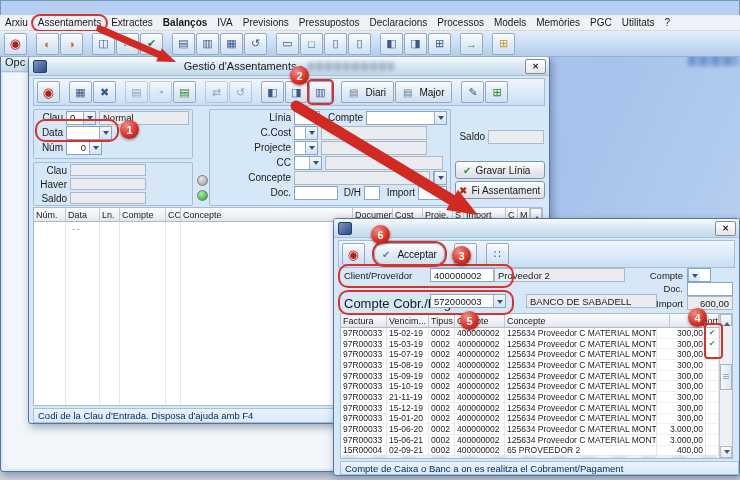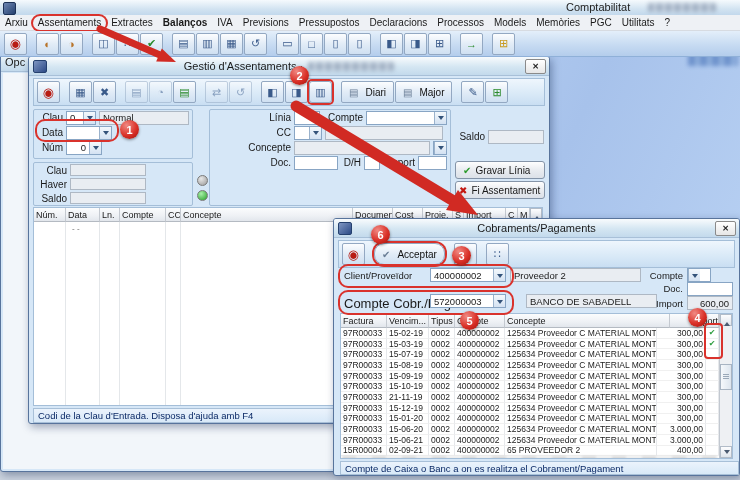--- a/index.html
+++ b/index.html
@@ -125,25 +125,20 @@
   .oval{position:absolute;border:2px solid #d9322c;border-radius:10px;z-index:55;pointer-events:none}
   .orect{position:absolute;border:2px solid #d9322c;border-radius:4px;z-index:55;pointer-events:none}
   .arrows{position:absolute;left:0;top:0;z-index:40;pointer-events:none}
   .hl-oval{box-shadow:0 0 0 2px #d9322c;border-radius:10px}
 </style>
 </head>
 <body>
 
 <div id="root">
 
-  <div class="titlebar">
-    <div class="appicon"></div>
-    <span class="apptitle">Comptabilitat</span>
-    <span class="blurbox" style="position:absolute;left:648px;top:3px;width:68px;height:9px"></span>
-  </div>
 
   <div class="menubar">
     <span class="mi"><b style="font-weight:normal">Arxiu</b></span>
       <span class="mi hl"><b style="font-weight:normal">Assentaments</b></span>
       <span class="mi"><b style="font-weight:normal">Extractes</b></span>
       <span class="mi"><b style="font-weight:bold">Balanços</b></span>
       <span class="mi"><b style="font-weight:normal">IVA</b></span>
       <span class="mi"><b style="font-weight:normal">Previsions</b></span>
       <span class="mi"><b style="font-weight:normal">Pressupostos</b></span>
       <span class="mi"><b style="font-weight:normal">Declaracions</b></span>
@@ -343,20 +338,36 @@
       <div class="frow">
         <span class="lab r" style="width:78px">Línia</span>
         <div class="winput" style="width:26px"></div>
         <span class="lab r" style="width:40px">Compte</span>
         <div class="combo" style="flex:1">
             <span class="cv"></span>
             <span class="da"></span>
           </div>
       </div>
       <div class="frow">
+        <span class="lab r" style="width:78px">C.Cost</span>
+        <div class="combo" style="width:24px">
+            <span class="cv"></span>
+            <span class="da"></span>
+          </div>
+        <div class="gfield" style="width:106px"></div>
+      </div>
+      <div class="frow">
+        <span class="lab r" style="width:78px">Projecte</span>
+        <div class="combo" style="width:24px">
+            <span class="cv"></span>
+            <span class="da"></span>
+          </div>
+        <div class="gfield" style="width:106px"></div>
+      </div>
+      <div class="frow">
         <span class="lab r" style="width:78px">CC</span>
         <div class="combo" style="width:28px">
             <span class="cv"></span>
             <span class="da"></span>
           </div>
         <div class="gfield" style="width:118px"></div>
       </div>
       <div class="frow">
         <span class="lab r" style="width:78px">Concepte</span>
         <div class="gfield" style="flex:1"></div>
@@ -453,21 +464,20 @@
     </div>
 
     <div class="sbar" style="left:4px;top:351px;width:510px;height:13px">
       <span>Codi de la Clau d'Entrada. Disposa d'ajuda amb F4</span>
     </div>
   </div>
 
   <div class="win" style="left:333px;top:218px;width:405px;height:256px;z-index:4">
     <div class="wtitle">
       <div class="wicon"></div>
-      <span>Cobraments/Pagaments</span>
       <div class="xbtn">✕</div>
     </div>
 
     <div class="wtb">
       <span class="tbtn red">
           <i>◉</i>
           <b style="font-weight:normal"></b>
         </span>
         <span class="tbtn wide gap accept hl-oval">
           <i>✔</i>
@@ -482,21 +492,21 @@
           <b style="font-weight:normal"></b>
         </span>
     </div>
 
     <div style="position:absolute;left:0;top:48px;right:0;height:46px">
       <span class="lab" style="position:absolute;left:10px;top:3px;font-size:9.5px">Client/Proveïdor</span>
       <div class="combo" style="position:absolute;left:96px;top:1px;width:76px">
         <span class="cv">400000002</span>
           <span class="da"></span>
       </div>
-      <div class="gfield" style="position:absolute;left:176px;top:1px;width:131px">Proveedor 2</div>
+      <div class="gfield" style="position:absolute;left:160px;top:1px;width:131px">Proveedor 2</div>
       <span class="lab r" style="position:absolute;left:313px;top:3px;width:36px;font-size:9.5px">Compte</span>
       <div class="combo" style="position:absolute;left:353px;top:1px;width:24px">
           <span class="da"></span>
         </div>
       <span class="lab r" style="position:absolute;left:321px;top:16px;width:28px;font-size:9.5px">Doc.</span>
       <div class="winput" style="position:absolute;left:353px;top:15px;width:46px"></div>
       <span class="lab" style="position:absolute;left:10px;top:29px;font-size:13px">Compte Cobr./Pag.</span>
       <div class="combo" style="position:absolute;left:96px;top:27px;width:76px">
         <span class="cv">572000003</span>
           <span class="da"></span>

